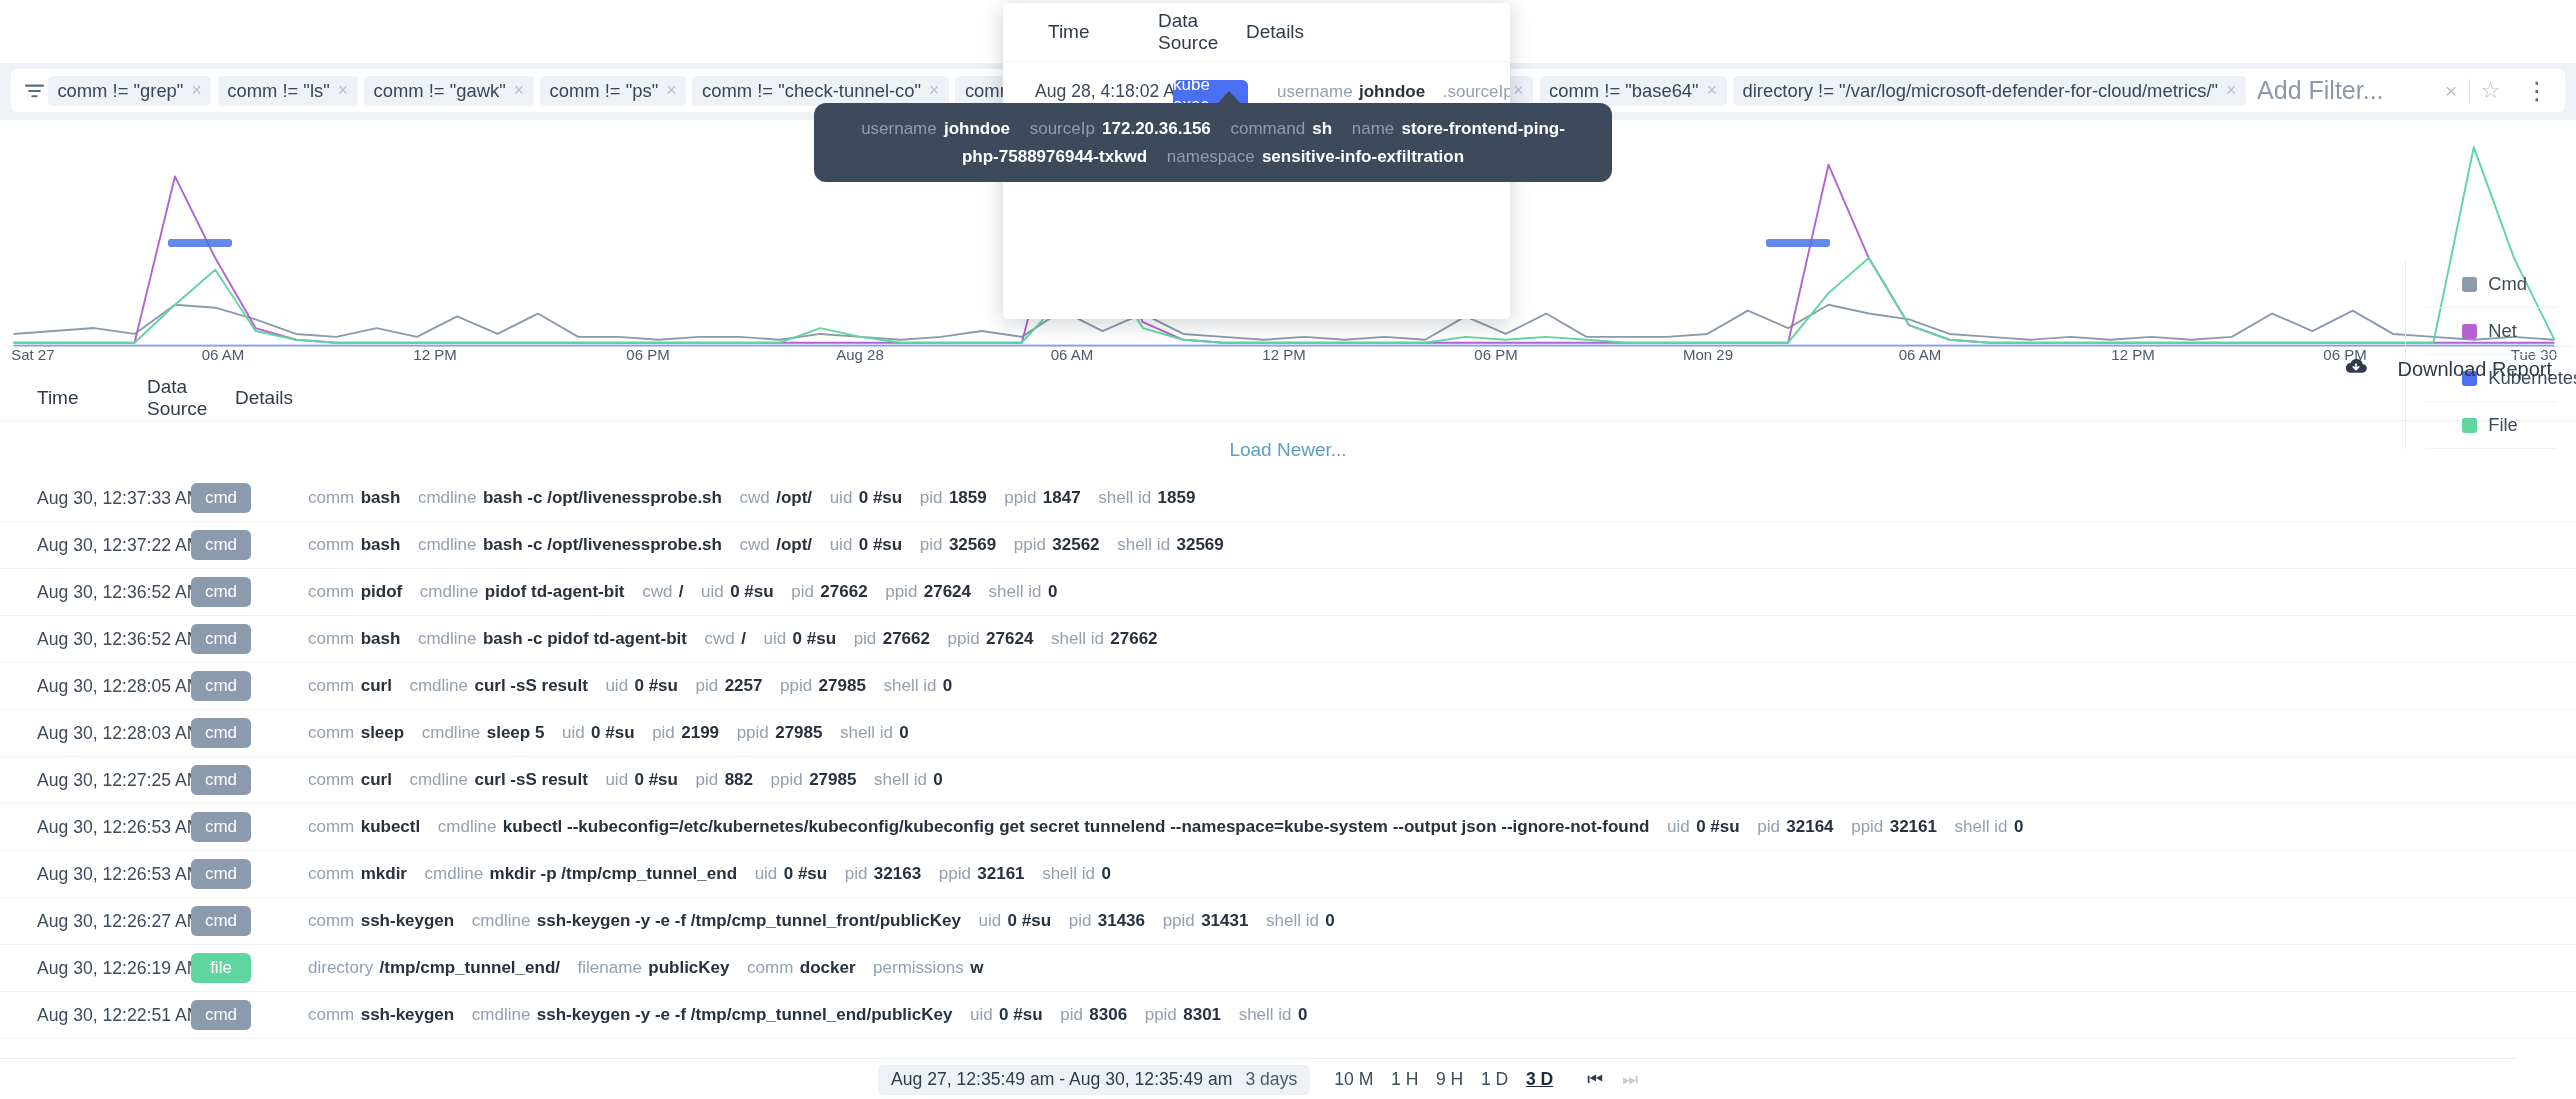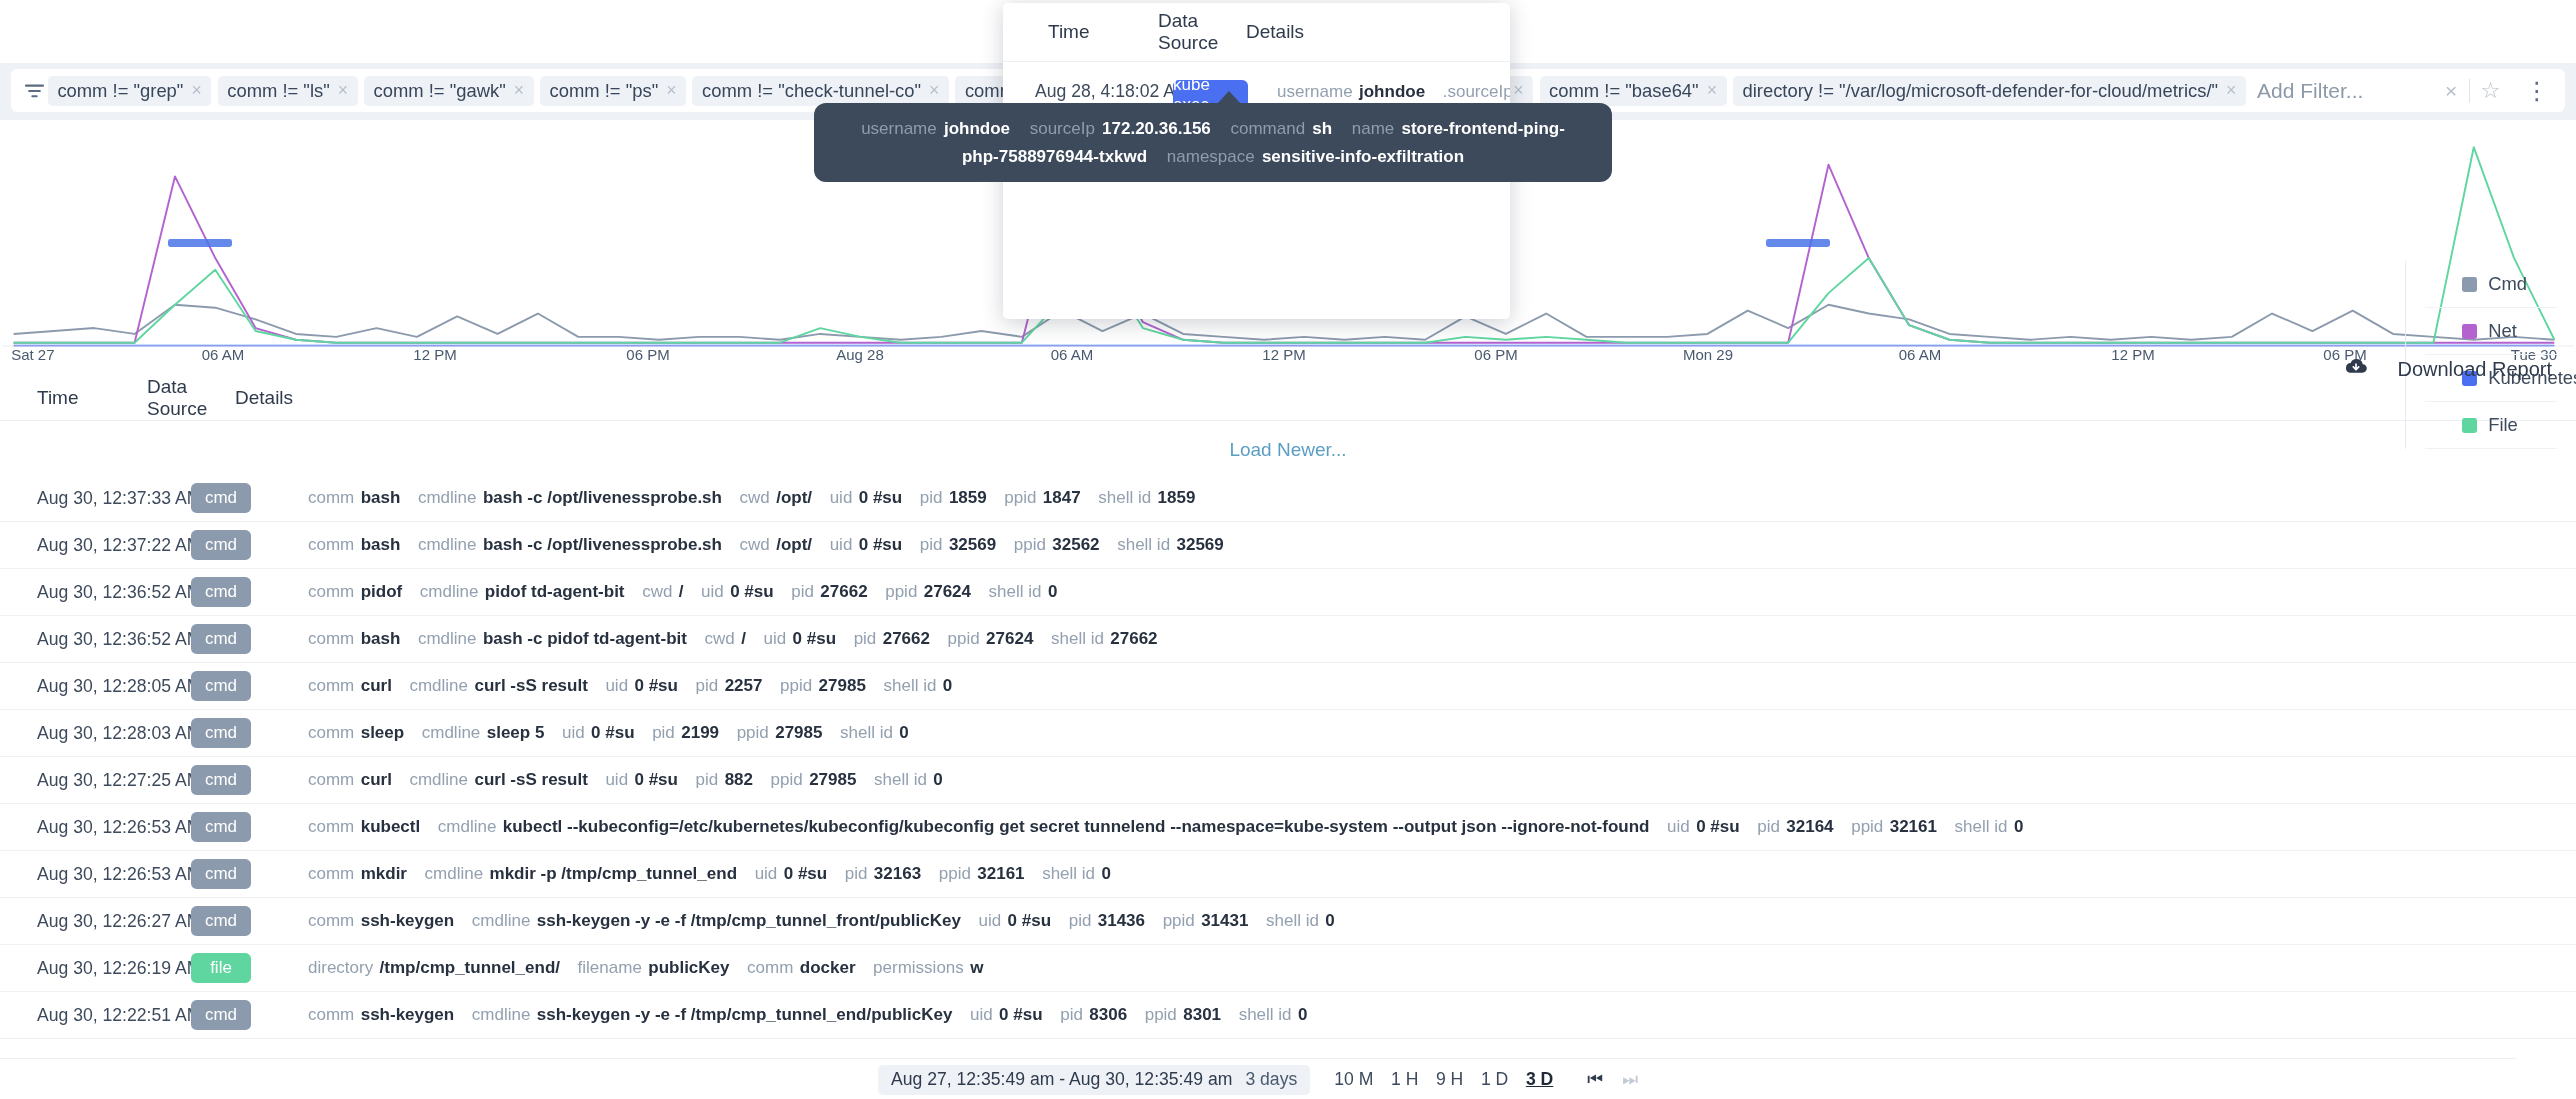--- a/index.html
+++ b/index.html
@@ -34,21 +34,21 @@
   .filter-icon { width:27px; flex:0 0 27px; display:flex; justify-content:center; }
   .filter-icon svg { display:block; }
   .chips { display:flex; align-items:center; gap:6.4px; flex:0 0 auto; overflow:hidden; }
   .chip {
     background:#eef1f6; border-radius:4.8px; height:30px;
     display:flex; align-items:center; gap:8px; padding:0 9.6px;
     font-size:18.4px; color:#38465a; white-space:nowrap; cursor:pointer;
   }
   .chip .x { color:#b6bfcc; font-size:17.6px; line-height:1; cursor:pointer; }
   .addfilter {
-    flex:1 1 auto; min-width:96px; font-size:21px; color:#8d99a8;
+    flex:1 1 auto; min-width:96px; font-size:25px; color:#8d99a8;
     padding-left:11.2px; white-space:nowrap; cursor:text;
   }
   .fb-right { display:flex; align-items:center; gap:0; flex:0 0 auto; }
   .fb-clear { color:#b6bfcc; font-size:21px; padding:0 11.2px; cursor:pointer; }
   .fb-sep { width:0.8px; height:24px; background:#dfe4ec; }
   .fb-star { color:#b6bfcc; font-size:22.4px; padding:0 11.2px; cursor:pointer; }
   .fb-kebab { color:#5b6b80; font-size:24px; padding:0 8px 0 13px; cursor:pointer; letter-spacing:0; line-height:.55; }
 
   
   .chartzone { position:relative; height:256px; background:#fff; }

